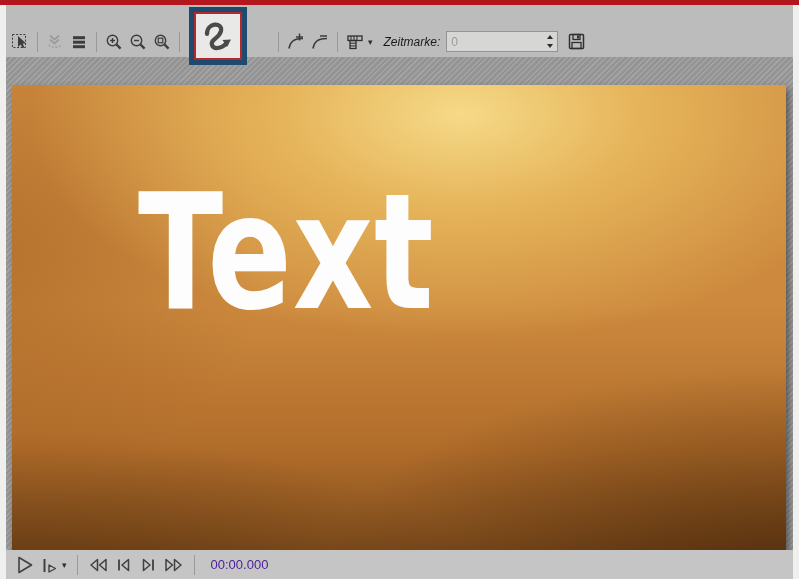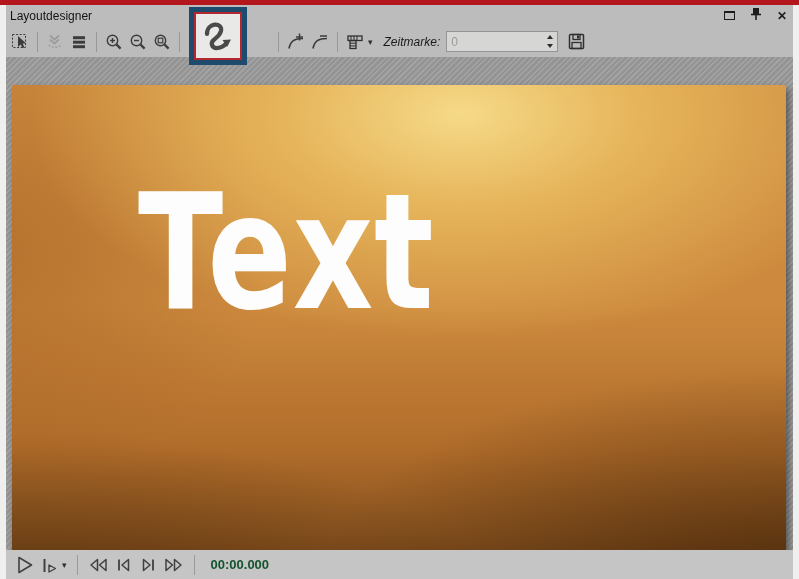--- a/index.html
+++ b/index.html
@@ -71,44 +71,30 @@
     font-size:160px; line-height:1; color:#fdfdfd; letter-spacing:1px;
     transform:scaleX(0.78); transform-origin:left top;
   }
 
   .playbar {
     position:absolute; left:6px; right:6px; bottom:0; height:29px;
     background:#c5c5c5; display:flex; align-items:center; padding-left:5px; z-index:9;
   }
   .pbtn { height:24px; display:flex; align-items:center; justify-content:center; flex:0 0 auto; padding:0 2px; }
   .psep { width:1px; height:20px; background:#9a9a9a; margin:0 7px; flex:0 0 auto; }
-  .time { font-size:13px; color:#14532d; margin-left:9px;font-weight:bold; }
+  .time { font-size:13px; color:#4c1d95; margin-left:9px; }
 </style>
 </head>
 <body>
 
 <div class="window">
   <div class="red-top"></div>
   <div class="side-strip left"></div>
   <div class="side-strip right"></div>
 
-  <div class="titlebar">
-    <span class="title">Layoutdesigner</span>
-    <span class="win-controls">
-      <span class="maxbox"></span>
-      <span>
-        <svg width="12" height="14" viewBox="0 0 12 14">
-          <rect x="3" y="1" width="6" height="6" fill="#1c1c1c"></rect>
-          <line x1="1" y1="7.5" x2="11" y2="7.5" stroke="#1c1c1c" stroke-width="1.6"></line>
-          <line x1="6" y1="8" x2="6" y2="13" stroke="#1c1c1c" stroke-width="1.6"></line>
-        </svg>
-      </span>
-      <span class="closex">✕</span>
-    </span>
-  </div>
 
   <div class="toolbar">
     <span class="tbtn">
       <svg width="20" height="20" viewBox="0 0 20 20">
         <rect x="2.5" y="2.5" width="13" height="13" fill="none" stroke="#3c3c3c" stroke-width="1" stroke-dasharray="2 1.6"></rect>
         <path d="M8 4 L8 15 L10.8 12.4 L12.5 16.2 L14.4 15.3 L12.7 11.6 L16.2 11.6 Z" fill="#3c3c3c"></path>
       </svg>
     </span>
     <span class="tsep"></span>
     <span class="tbtn">

